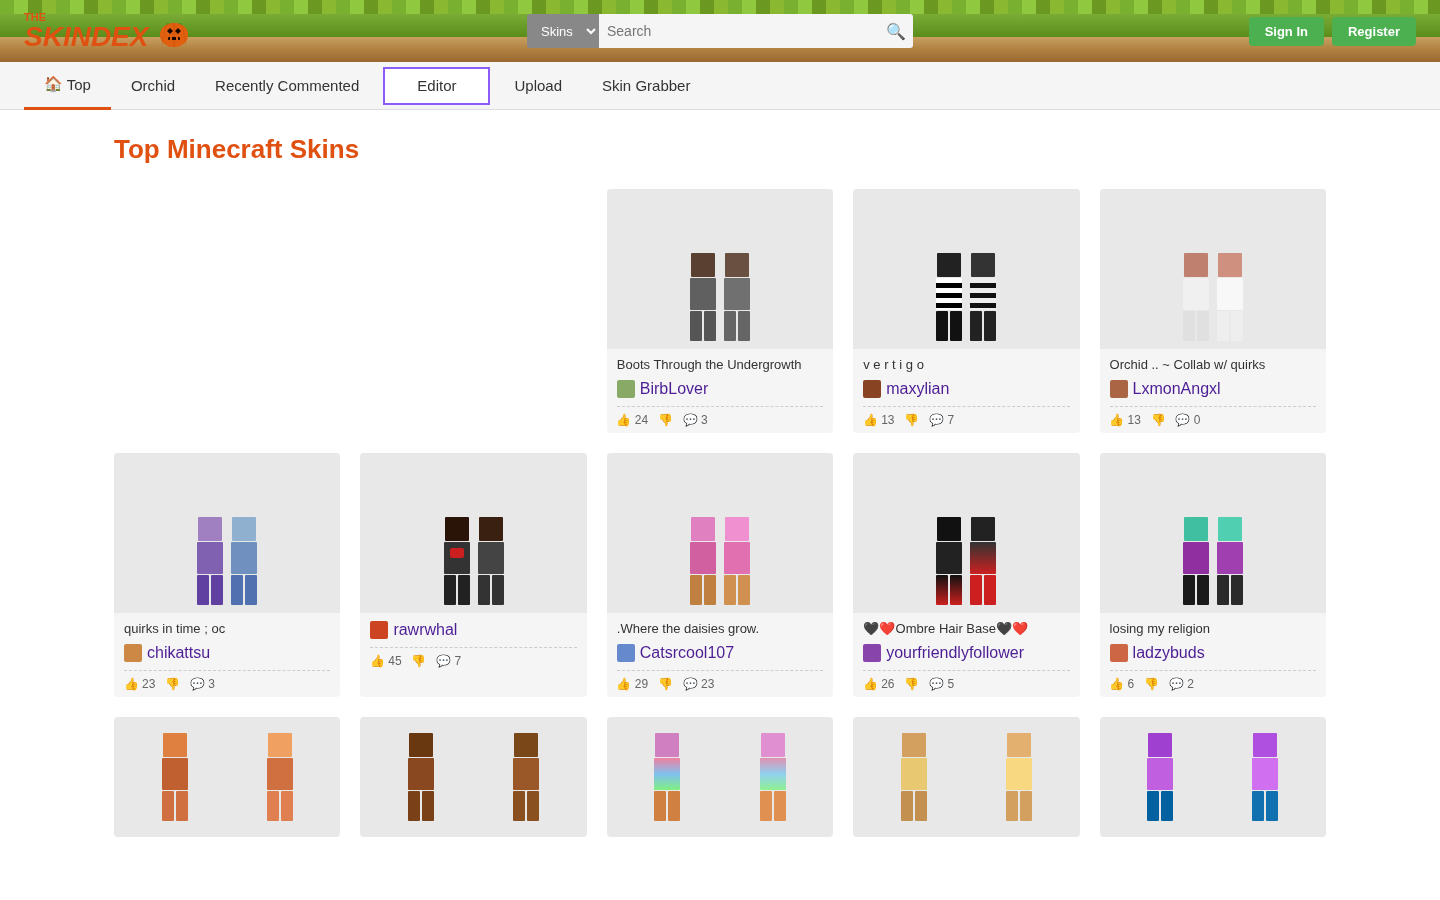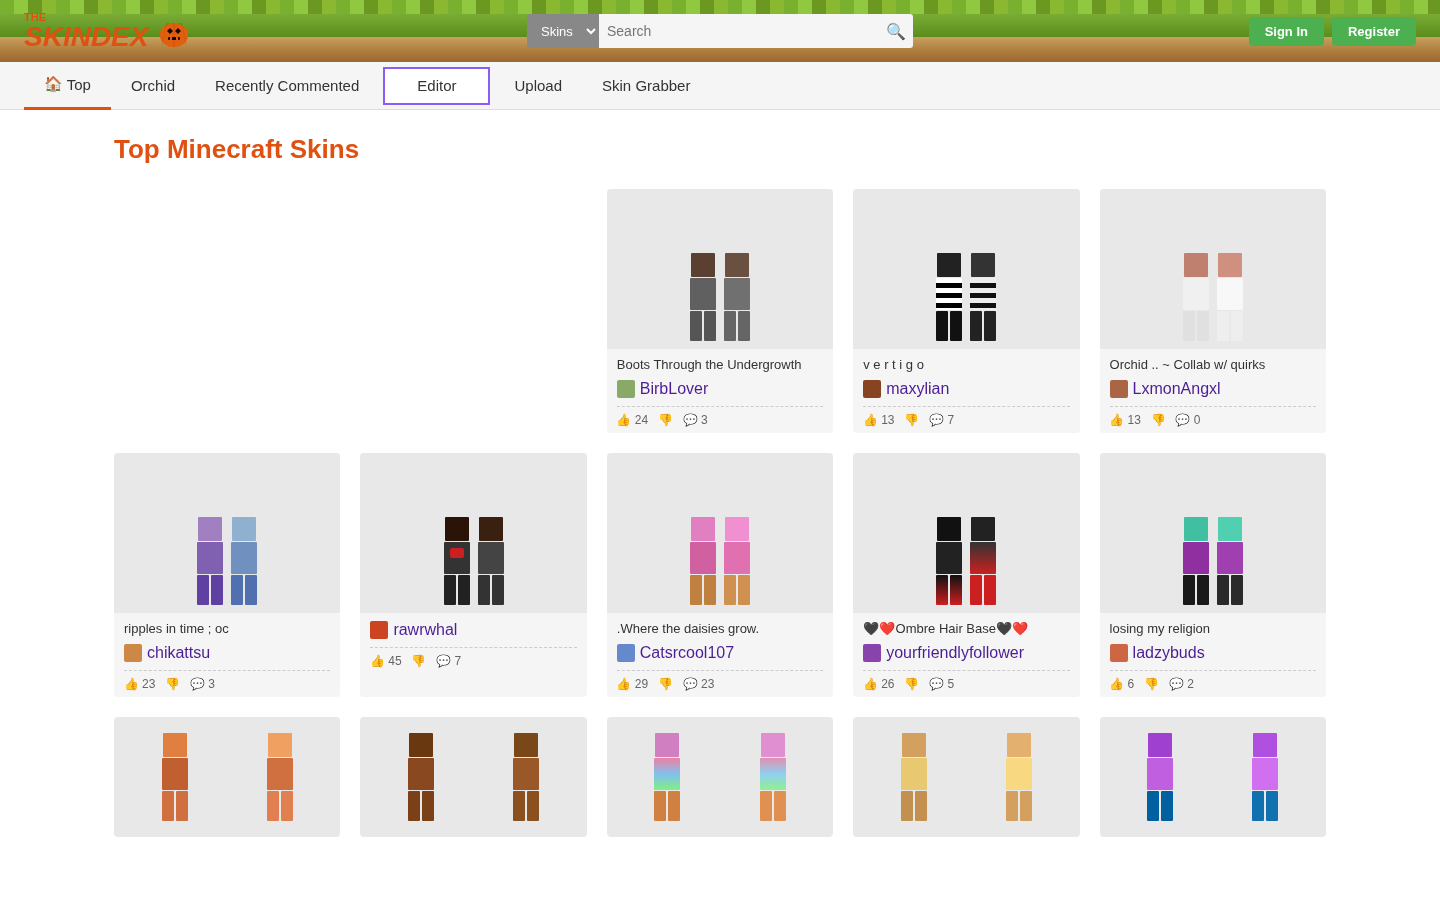--- a/index.html
+++ b/index.html
@@ -479,21 +479,21 @@
             <div class="mc-head" style="width:24px;height:24px;background:#90b0d0;border-radius:1px;"></div>
             <div class="mc-body" style="width:26px;height:32px;background:#7090c0;border-radius:1px;margin-top:1px;"></div>
             <div class="mc-legs" style="display:flex;gap:2px;margin-top:1px;">
               <div class="mc-leg" style="width:12px;height:30px;background:#5070b0;border-radius:1px;"></div>
               <div class="mc-leg" style="width:12px;height:30px;background:#5070b0;border-radius:1px;"></div>
             </div>
           </div>
         </div>
       </div>
       <div class="skin-info">
-        <div class="skin-name">ripples in time ; oc</div>
+        <div class="skin-name">quirks in time ; oc</div>
         <div class="skin-author-row">
           <div class="author-avatar" style="background:#cc8844;"></div>
           <span class="author-name">chikattsu</span>
         </div>
         <div class="skin-stats">
           <div class="stat-item">
             <span>👍</span>
             <span>23</span>
           </div>
           <div class="stat-item">

